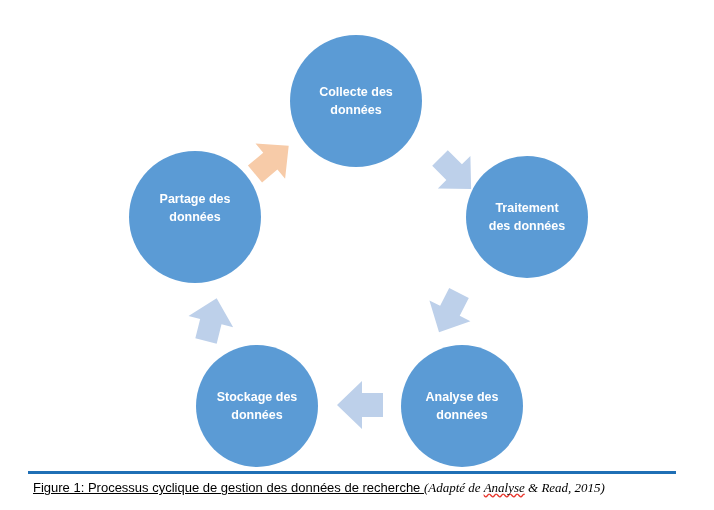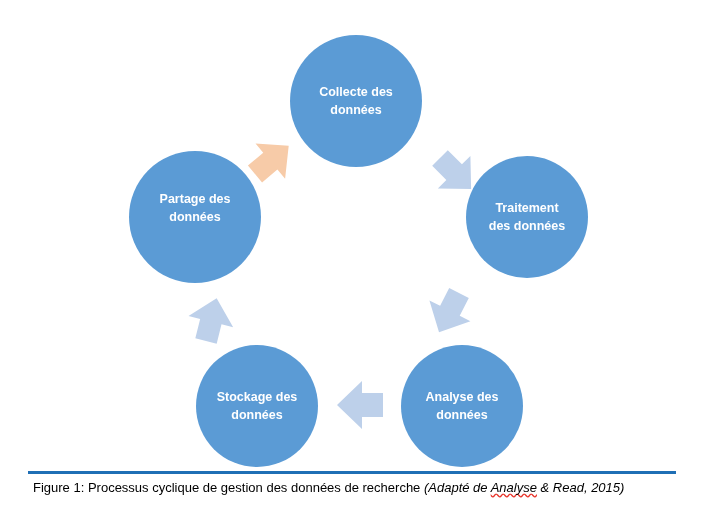--- a/index.html
+++ b/index.html
@@ -71,22 +71,22 @@
   #caption-text {
     position: absolute;
     left: 33px;
     top: 18px;
     width: 660px;
     font-size: 13px;
     line-height: 16px;
     white-space: nowrap;
     color: #000000;
   }
-  #caption-text .cap-main { font-style: normal; }
-  #caption-text .cap-src  { font-style: italic; }
+  #caption-text .cap-main { font-style: normal; text-decoration: underline; }
+  #caption-text .cap-src  { font-style: italic; font-family: Liberation Serif, serif; }
   .misspelled {
     text-decoration: underline wavy #E8342A;
     text-decoration-skip-ink: none;
   }
 </style>
 </head>
 <body>
 
 <div id="figure-root">
 

